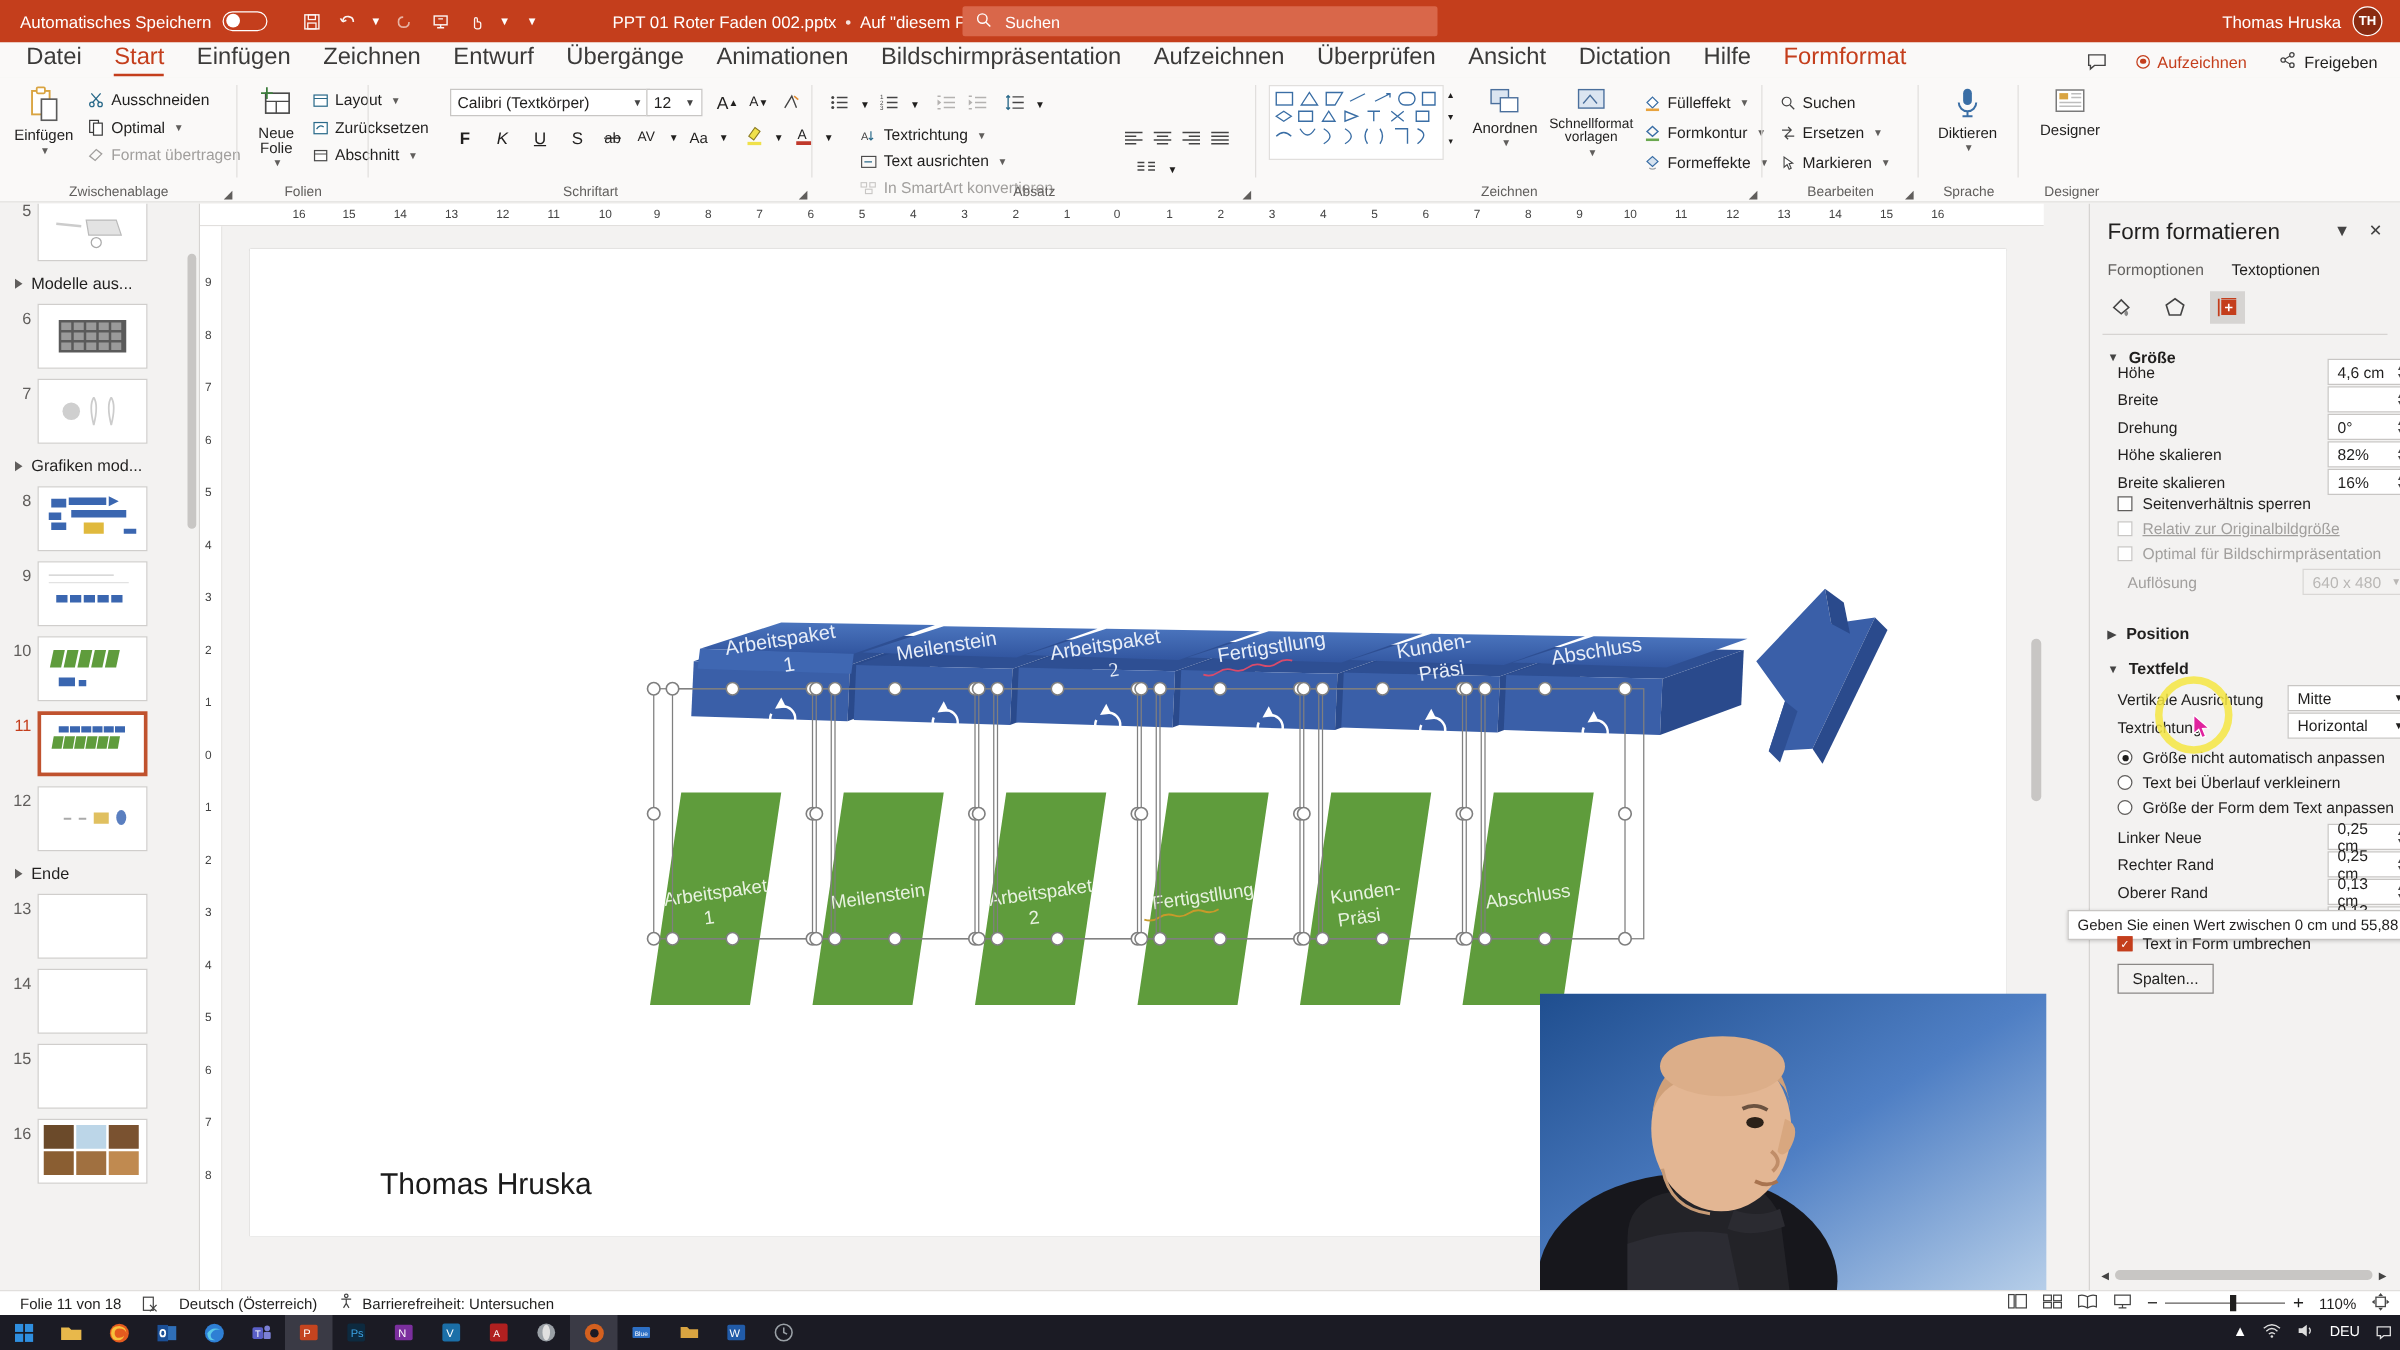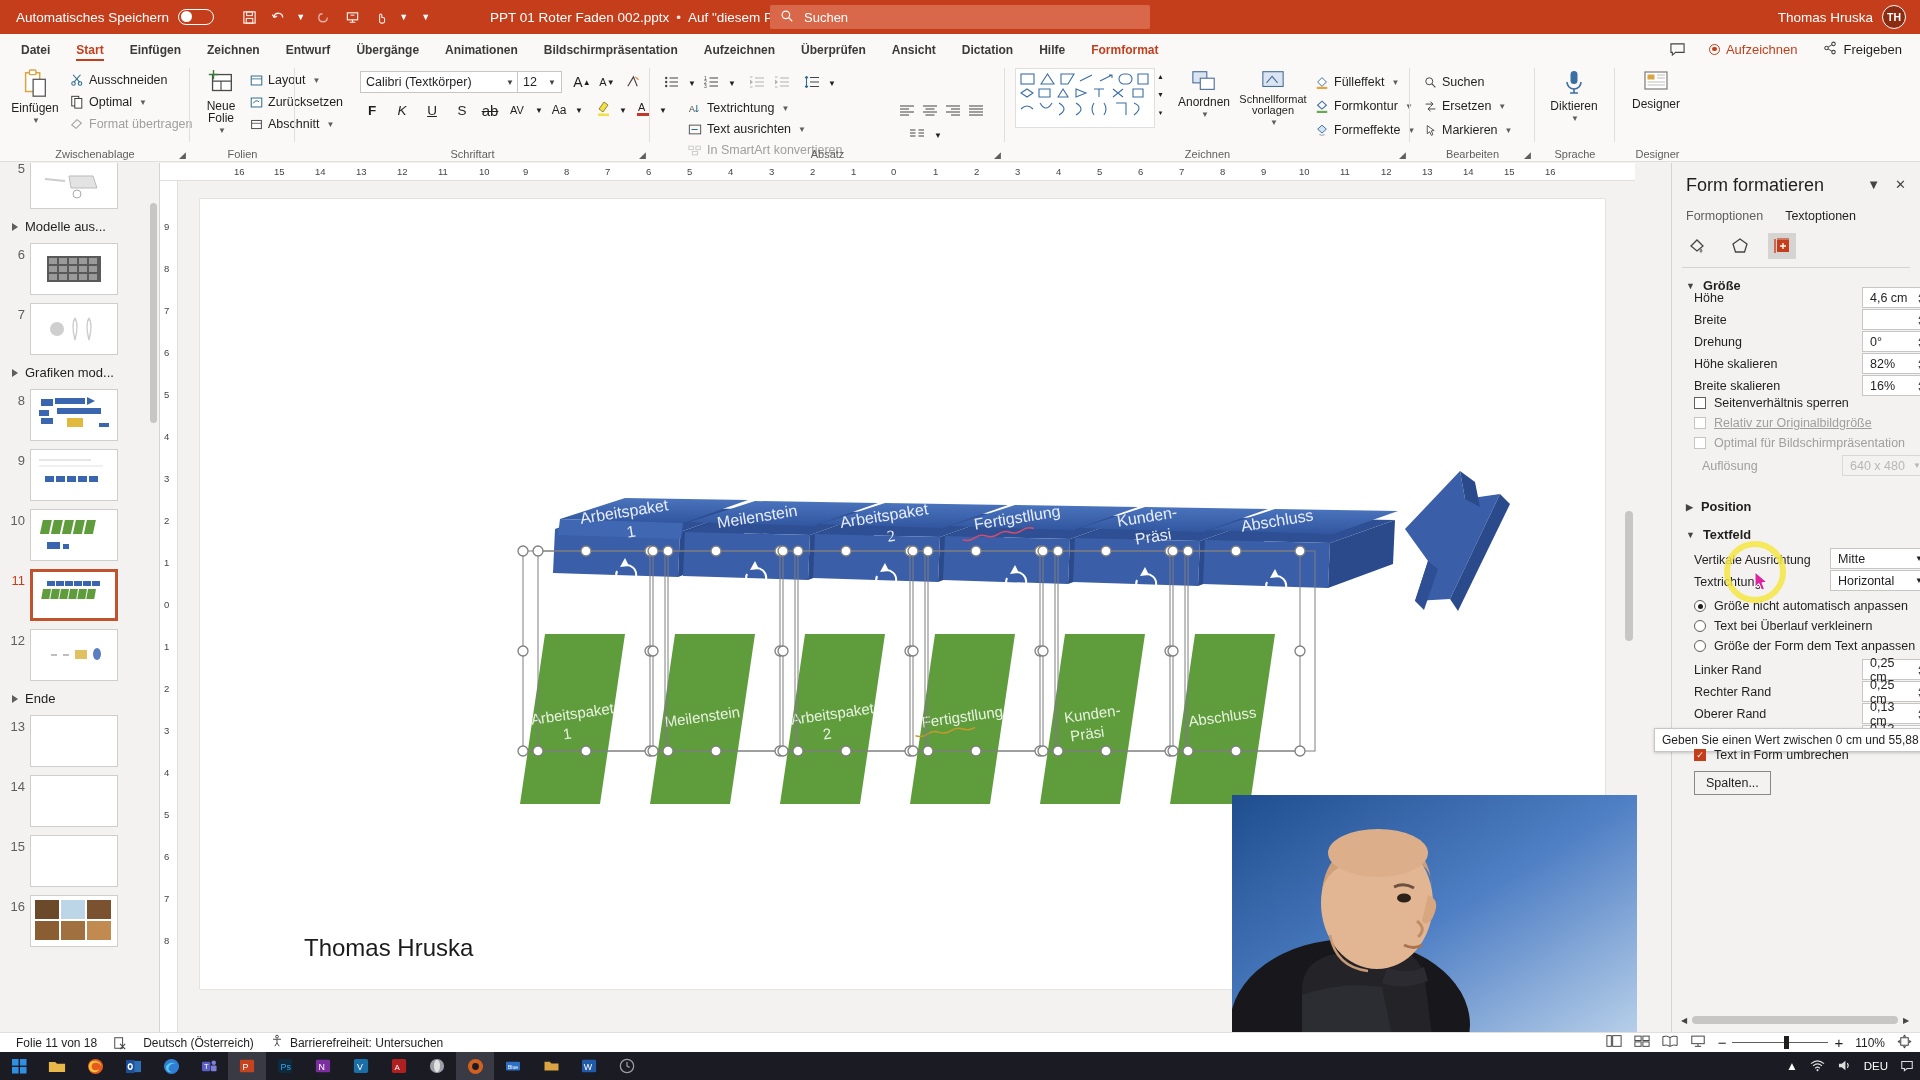--- a/index.html
+++ b/index.html
@@ -52,21 +52,21 @@
     width:24px;height:24px;border-radius:50%;background:#8a2b12;border:1.5px solid #fff;
     display:flex;align-items:center;justify-content:center;font-size:10.5px;font-weight:bold;color:#fff;
   }
 
   
   .tabs{
     position:absolute; left:0; top:34px; width:1920px; height:28px;
     background:#faf9f8; display:flex; align-items:flex-end; padding-left:8px; gap:0;
   }
   .tab{
-    padding:2px 13px 5px 13px; font-size:12px; color:#3b3a39; position:relative; white-space:nowrap;font-weight:bold;
+    padding:2px 13px 5px 13px; font-size:19px; color:#3b3a39; position:relative; white-space:nowrap;
   }
   .tab.active{ color:#c43e1c; }
   .tab.active::after{
     content:""; position:absolute; left:13px; right:13px; bottom:1px; height:2.5px; background:#c43e1c;
   }
   .tab.ctx{ color:#c43e1c; }
   .tabs-right{ position:absolute; right:10px; bottom:2px; display:flex; align-items:center; gap:10px; }
   .tr-icon{ width:26px;height:22px; display:flex;align-items:center;justify-content:center;color:#444; }
   .rec-btn{
     display:flex;align-items:center;gap:6px;font-size:13px;color:#c43e1c;
@@ -477,21 +477,21 @@
       <div class="fbtn" style="left:325px; top:8px;">
         <svg width="15" height="15" viewBox="0 0 16 16">
             <path d="M3 12 L9 2 L13 12" stroke="#444" stroke-width="1.2" fill="none"></path>
             <path d="M11 2 L14.5 5" stroke="#e08a2e" stroke-width="1.3"></path>
           </svg>
       </div>
       <div class="fbtn" style="left:65px; top:36px; font-weight:bold;">F</div>
       <div class="fbtn" style="left:95px; top:36px; font-style:italic;">K</div>
       <div class="fbtn" style="left:125px; top:36px; text-decoration:underline;">U</div>
       <div class="fbtn" style="left:155px; top:36px;">S</div>
-      <div class="fbtn" style="left:183px; top:36px; text-decoration:line-through; font-size:15px;">ab</div>
+      <div class="fbtn" style="left:183px; top:36px; text-decoration:line-through; font-size:12px;">ab</div>
       <div class="fbtn" style="left:210px; top:36px; font-size:11px;">AV</div>
       <div class="fbtn" style="left:232px; top:36px; font-size:8px;">▼</div>
       <div class="fbtn" style="left:252px; top:36px; font-size:12px;">Aa</div>
       <div class="fbtn" style="left:272px; top:36px; font-size:8px;">▼</div>
       <div class="fbtn" style="left:296px; top:34px;">
         <svg width="16" height="18" viewBox="0 0 16 18">
             <path d="M4 10 L9 3 L13 6 L8 13 Z" fill="#f0e14a" stroke="#8a7a20" stroke-width=".9"></path>
             <rect x="3" y="14.5" width="11" height="2.6" fill="#f0e14a"></rect>
           </svg>
       </div>
@@ -1333,21 +1333,21 @@
 
     <div class="rdo on" style="left:22px; top:437px;"></div>
     <div class="prow" style="left:42px; top:436px;">Größe nicht automatisch anpassen</div>
 
     <div class="rdo" style="left:22px; top:457px;"></div>
     <div class="prow" style="left:42px; top:456px;">Text bei Überlauf verkleinern</div>
 
     <div class="rdo" style="left:22px; top:477px;"></div>
     <div class="prow" style="left:42px; top:476px;">Größe der Form dem Text anpassen</div>
 
-    <div class="prow" style="top:500px;">Linker Rand</div>
+    <div class="prow" style="top:500px;">Linker Neue</div>
     <div class="spin" style="left:190px; top:496px;">
       <span>0,25 cm</span>
       <span class="arrows">
           <span>▲</span>
           <span>▼</span>
         </span>
     </div>
 
     <div class="prow" style="top:522px;">Rechter Rand</div>
     <div class="spin" style="left:190px; top:518px;">

